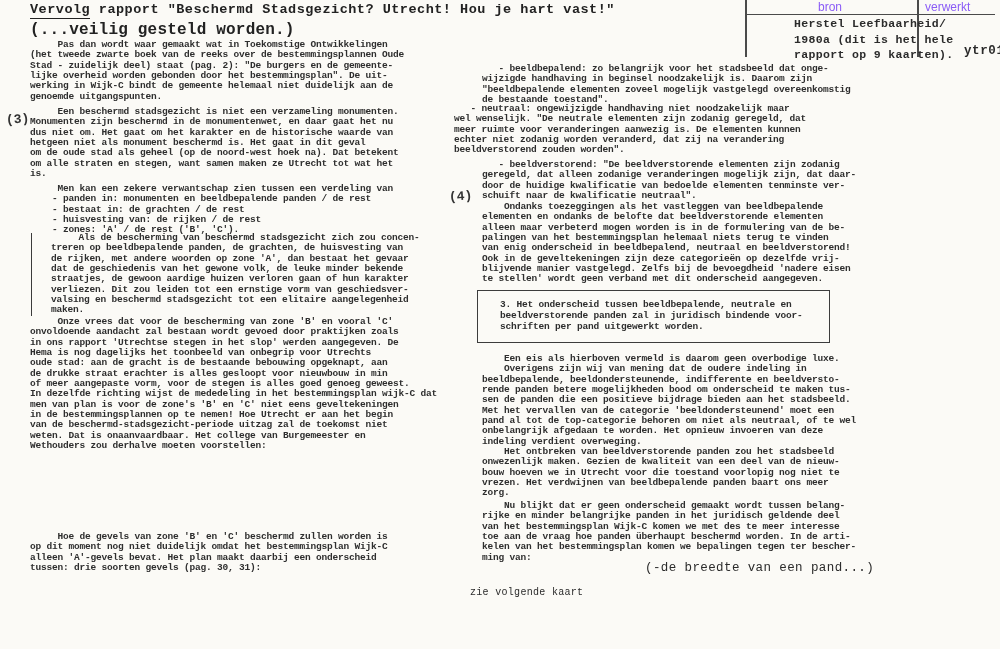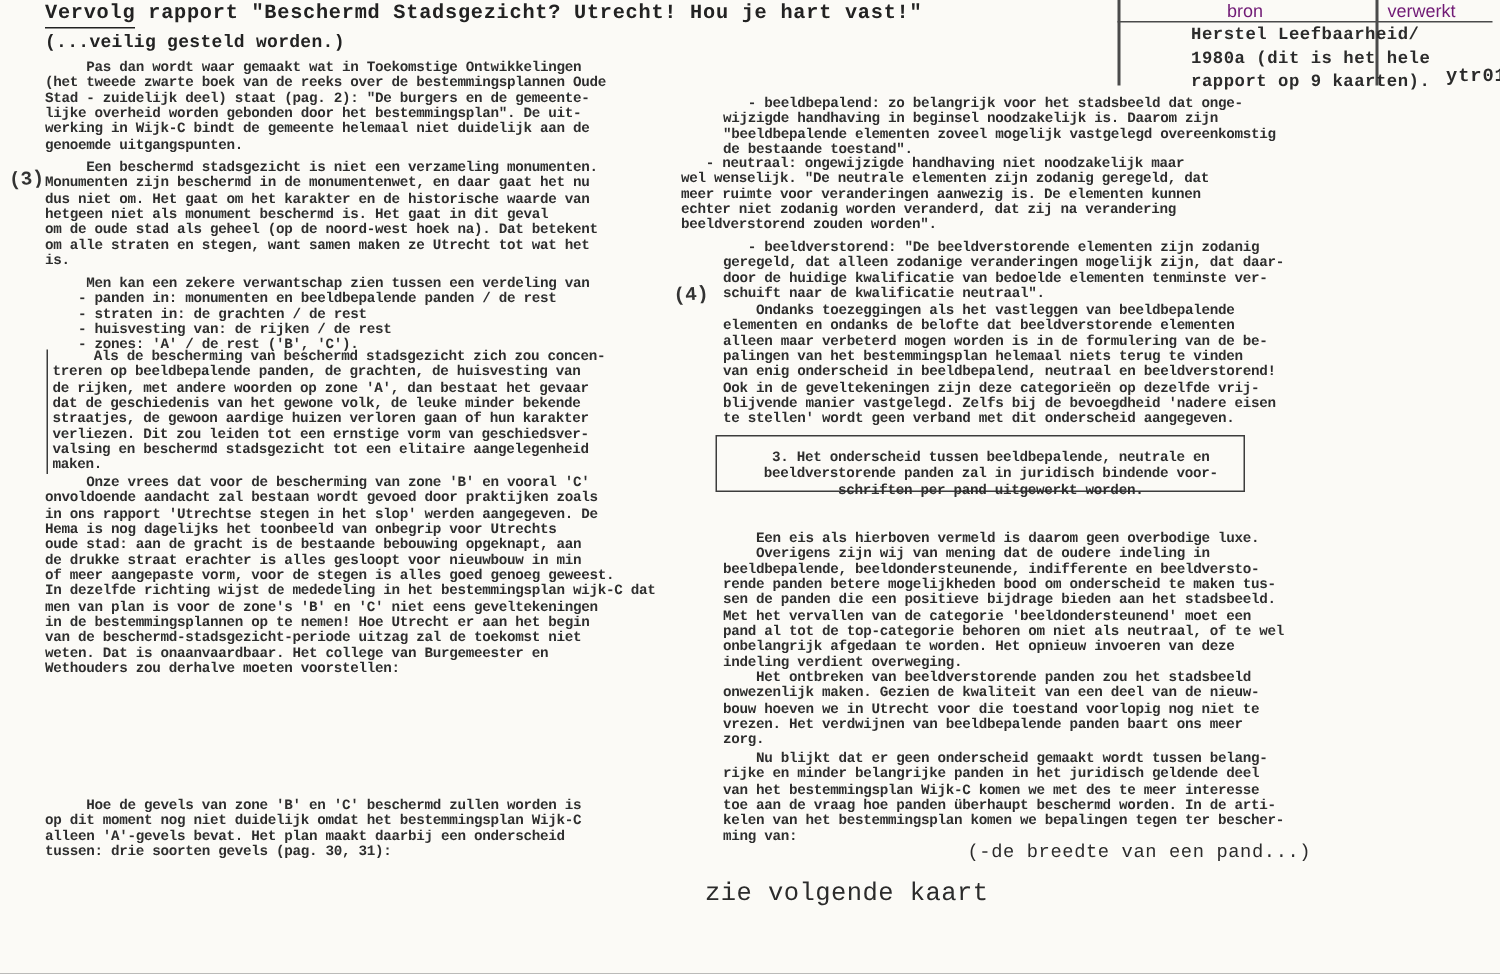--- a/index.html
+++ b/index.html
@@ -23,24 +23,24 @@
     color:#2e2e2e;
   }
   .title-line{
     position:absolute;
     white-space:pre;
     font-weight:bold;
     color:#222;
   }
   .t1{left:30px;top:2px;font-size:13.5px;letter-spacing:0.5px;}
   .t1 .u{border-bottom:1.5px solid #222;padding-bottom:1px;}
-  .t2{left:30px;top:21px;font-size:12px;letter-spacing:0.2px;}
+  .t2{left:30px;top:21px;font-size:16px;letter-spacing:0.2px;}
   .emph{
     border-left:1.5px solid #3b3b3b;
-    padding-left:3px;
+    padding-left:19px;
   }
   .stbox{
     position:absolute;
     border:1.5px solid #3c3c3c;
     box-sizing:border-box;
     background:transparent;
   }
   .stbox .tw{position:static;display:block;}
   .marker{
     position:absolute;
@@ -49,42 +49,42 @@
     font-size:13px;
     color:#333;
     transform:rotate(-4deg);
   }
   
   .hline,.vline{position:absolute;background:#4a4a4a;}
   .form-label{
     position:absolute;
     font-family:"Liberation Sans", sans-serif;
     font-size:12px;
-    color:#701a75;
+    color:#8b5cf6;
     top:0;
   }
   .src{
     position:absolute;left:750px;top:16px;
     white-space:pre;
     font-weight:bold;
     font-size:11.5px;line-height:15.5px;letter-spacing:0.35px;
     color:#2b2b2b;
     margin-left:44px;
   }
   .code{
     position:absolute;left:922px;top:44px;
     font-weight:bold;font-size:12.5px;letter-spacing:0.6px;color:#2b2b2b;margin-left:42px;
   }
   .annot{
     position:absolute;
     white-space:pre;
     font-weight:normal;color:#2b2b2b;
   }
   .a-breedte{left:645px;top:561px;font-size:12.5px;letter-spacing:0.4px;}
-  .a-footer{left:470px;top:587px;font-size:17px;letter-spacing:0.3px;}
+  .a-footer{left:470px;top:587px;font-size:10px;letter-spacing:0.3px;}
 </style>
 </head>
 <body>
 
 <div class="page">
 
   <div class="title-line t1"><span class="u">Vervolg</span><span> rapport "Beschermd Stadsgezicht? Utrecht! Hou je hart vast!"</span></div>
   <div class="title-line t2">(...veilig gesteld worden.)</div>
 
   <div>
@@ -110,21 +110,21 @@
 genoemde uitgangspunten.</div>
   <div class="tw" style="left:30px;top:107px;">     Een beschermd stadsgezicht is niet een verzameling monumenten.
 Monumenten zijn beschermd in de monumentenwet, en daar gaat het nu
 dus niet om. Het gaat om het karakter en de historische waarde van
 hetgeen niet als monument beschermd is. Het gaat in dit geval
 om de oude stad als geheel (op de noord-west hoek na). Dat betekent
 om alle straten en stegen, want samen maken ze Utrecht tot wat het
 is.</div>
   <div class="tw" style="left:30px;top:184px;">     Men kan een zekere verwantschap zien tussen een verdeling van
     - panden in: monumenten en beeldbepalende panden / de rest
-    - straten in: de grachten / de rest
+    - bestaat in: de grachten / de rest
     - huisvesting van: de rijken / de rest
     - zones: 'A' / de rest ('B', 'C').</div>
   <div class="tw emph" style="left:31px;top:233px;">     Als de bescherming van beschermd stadsgezicht zich zou concen-
 treren op beeldbepalende panden, de grachten, de huisvesting van
 de rijken, met andere woorden op zone 'A', dan bestaat het gevaar
 dat de geschiedenis van het gewone volk, de leuke minder bekende
 straatjes, de gewoon aardige huizen verloren gaan of hun karakter
 verliezen. Dit zou leiden tot een ernstige vorm van geschiedsver-
 valsing en beschermd stadsgezicht tot een elitaire aangelegenheid
 maken.</div>
@@ -163,21 +163,21 @@
 schuift naar de kwalificatie neutraal".</div>
   <div class="tw" style="left:482px;top:202px;">    Ondanks toezeggingen als het vastleggen van beeldbepalende
 elementen en ondanks de belofte dat beeldverstorende elementen
 alleen maar verbeterd mogen worden is in de formulering van de be-
 palingen van het bestemmingsplan helemaal niets terug te vinden
 van enig onderscheid in beeldbepalend, neutraal en beeldverstorend!
 Ook in de geveltekeningen zijn deze categorieën op dezelfde vrij-
 blijvende manier vastgelegd. Zelfs bij de bevoegdheid 'nadere eisen
 te stellen' wordt geen verband met dit onderscheid aangegeven.</div>
 
-  <div class="stbox" style="left:477px;top:290px;width:353px;height:38px;text-align:center;">
+  <div class="stbox" style="left:477px;top:290px;width:353px;height:53px;">
     <div class="tw" style="padding:8px 8px 0 22px;line-height:11px;">3. Het onderscheid tussen beeldbepalende, neutrale en
 beeldverstorende panden zal in juridisch bindende voor-
 schriften per pand uitgewerkt worden.</div>
   </div>
 
   <div class="tw" style="left:482px;top:354px;">    Een eis als hierboven vermeld is daarom geen overbodige luxe.
     Overigens zijn wij van mening dat de oudere indeling in
 beeldbepalende, beeldondersteunende, indifferente en beeldversto-
 rende panden betere mogelijkheden bood om onderscheid te maken tus-
 sen de panden die een positieve bijdrage bieden aan het stadsbeeld.

